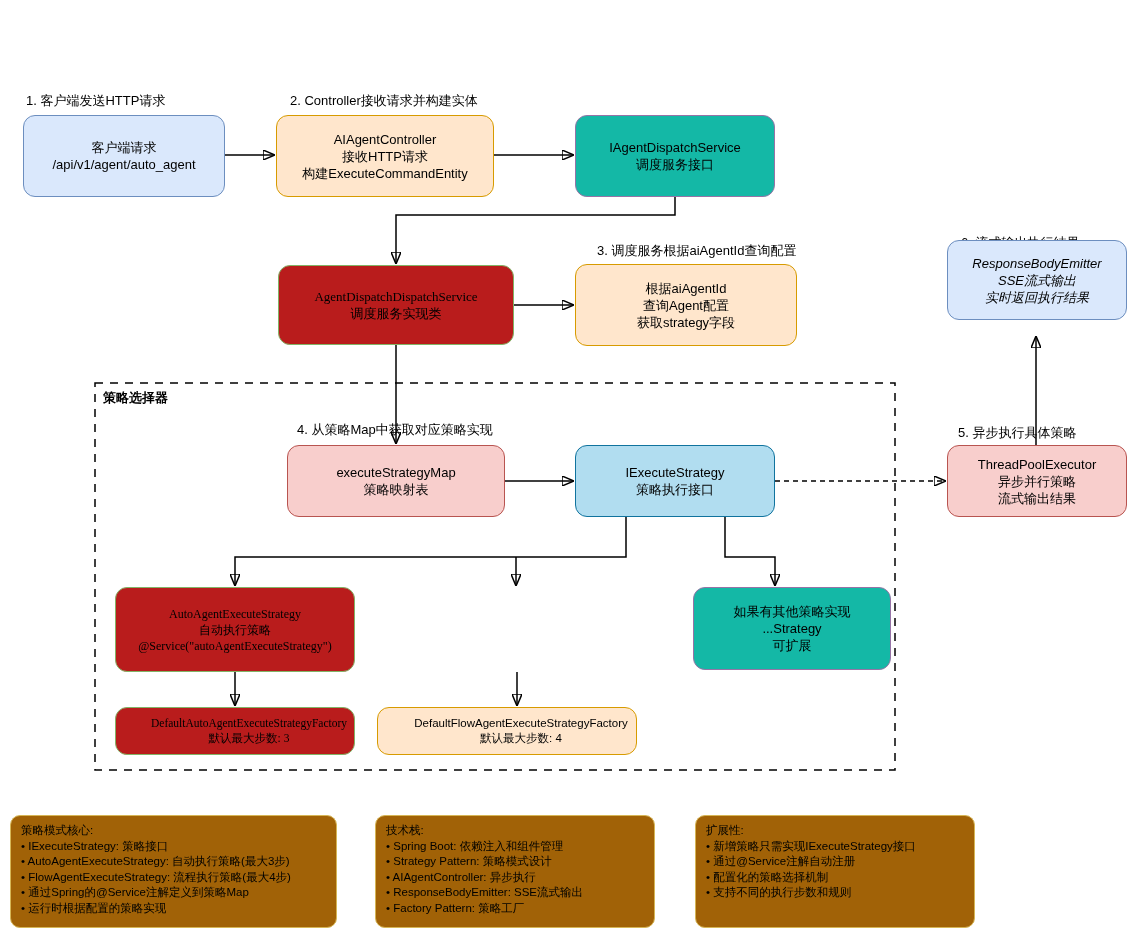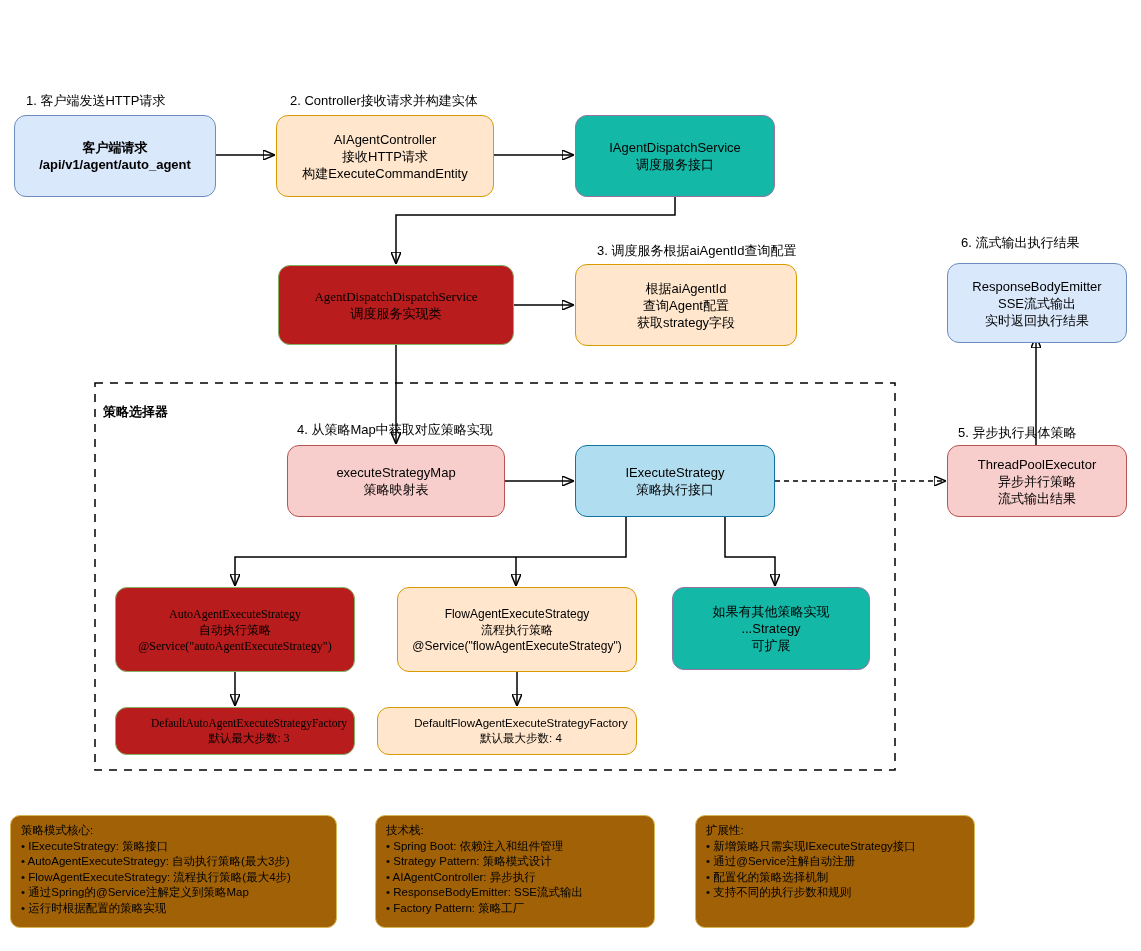--- a/index.html
+++ b/index.html
@@ -36,33 +36,33 @@
     display:flex;
     flex-direction:column;
     align-items:center;
     justify-content:center;
     text-align:center;
     font-size:13px;
     line-height:17px;
     padding:4px 8px;
   }
   .node .ln{white-space:nowrap;}
-  .bold{font-weight:bold;}
+  .bold{font-weight:normal;margin-left:9px;}
   .sm{font-size:12px;line-height:16px;}
   .xs{font-size:11.5px;line-height:15px;padding-left:36px;}
   
   .c-blue  {background:#dae8fc;border-color:#6c8ebf;}
   .c-orange{background:#ffe6cc;border-color:#d79b00;}
   .c-purple{background:#14b8a6;border-color:#9673a6;}
   .c-green {background:#b91c1c;border-color:#82b366;font-family:Liberation Serif, serif;}
   .c-red   {background:#f8cecc;border-color:#b85450;}
   .c-cyan  {background:#b1ddf0;border-color:#10739e;}
   .region-label{
     position:absolute;
-    left:103px; top:403px;
+    left:103px; top:389px;
     font-size:13px;
     font-weight:bold;
   }
   .note{
     position:absolute;
     box-sizing:border-box;
     background:#a16207;
     border:1.5px solid #d6b656;
     border-radius:10px;
     padding:7px 10px;
@@ -133,21 +133,21 @@
 
   <div class="node c-green" style="left:278px;top:265px;width:236px;height:80px;">
     <div class="ln">AgentDispatchDispatchService</div>
     <div class="ln">调度服务实现类</div>
   </div>
   <div class="node c-orange" style="left:575px;top:264px;width:222px;height:82px;">
     <div class="ln">根据aiAgentId</div>
     <div class="ln">查询Agent配置</div>
     <div class="ln">获取strategy字段</div>
   </div>
-  <div class="node c-blue" style="left:947px;top:263px;width:180px;height:80px;">
+  <div class="node c-blue" style="left:947px;top:240px;width:180px;height:80px;font-style:italic;">
     <div class="ln">ResponseBodyEmitter</div>
     <div class="ln">SSE流式输出</div>
     <div class="ln">实时返回执行结果</div>
   </div>
 
   <div class="node c-red" style="left:287px;top:445px;width:218px;height:72px;">
     <div class="ln">executeStrategyMap</div>
     <div class="ln">策略映射表</div>
   </div>
   <div class="node c-cyan" style="left:575px;top:445px;width:200px;height:72px;">
@@ -158,26 +158,21 @@
     <div class="ln">ThreadPoolExecutor</div>
     <div class="ln">异步并行策略</div>
     <div class="ln">流式输出结果</div>
   </div>
 
   <div class="node c-green sm" style="left:115px;top:587px;width:240px;height:85px;">
     <div class="ln">AutoAgentExecuteStrategy</div>
     <div class="ln">自动执行策略</div>
     <div class="ln">@Service("autoAgentExecuteStrategy")</div>
   </div>
-  <div class="node c-orange sm" style="left:397px;top:587px;width:240px;height:85px;">
-    <div class="ln">FlowAgentExecuteStrategy</div>
-    <div class="ln">流程执行策略</div>
-    <div class="ln">@Service("flowAgentExecuteStrategy")</div>
-  </div>
-  <div class="node c-purple" style="left:672px;top:587px;width:198px;height:83px;">
+  <div class="node c-purple" style="left:693px;top:587px;width:198px;height:83px;">
     <div class="ln">如果有其他策略实现</div>
     <div class="ln">...Strategy</div>
     <div class="ln">可扩展</div>
   </div>
 
   <div class="node c-green xs" style="left:115px;top:707px;width:240px;height:48px;">
     <div class="ln">DefaultAutoAgentExecuteStrategyFactory</div>
     <div class="ln">默认最大步数: 3</div>
   </div>
   <div class="node c-orange xs" style="left:377px;top:707px;width:260px;height:48px;">

